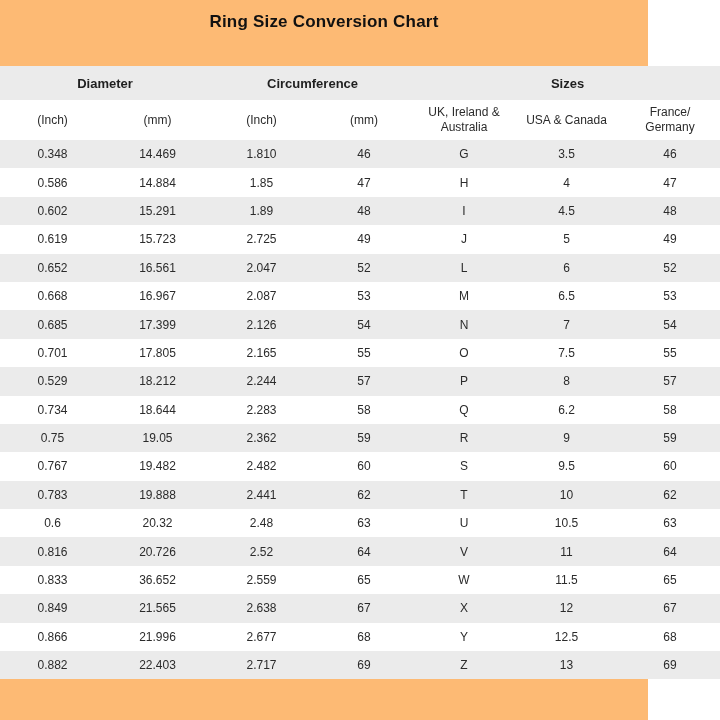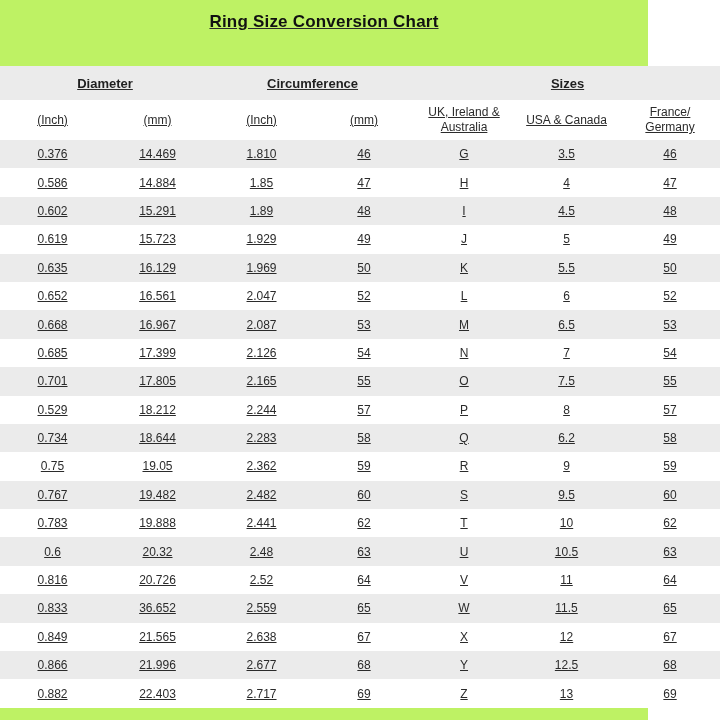--- a/index.html
+++ b/index.html
@@ -8,22 +8,21 @@
     background: #ffffff;
     width: 720px;
     height: 720px;
     font-family: "Liberation Sans", sans-serif;
     color: #2b2b2b;
     overflow: hidden;
   }
   .page {
     width: 648px;
     height: 720px;
-    background: #bef264;
-    text-decoration: underline;
+    background: #fdba74;
   }
   .page-title {
     margin: 0;
     padding-top: 12px;
     height: 22px;
     text-align: center;
     font-size: 17px;
     font-weight: bold;
     color: #111111;
     letter-spacing: 0.2px;
@@ -105,21 +104,21 @@
           <th>(mm)</th>
           <th>(Inch)</th>
           <th>(mm)</th>
           <th>UK, Ireland &amp; Australia</th>
           <th>USA &amp; Canada</th>
           <th>France/ Germany</th>
         </tr>
     </thead>
     <tbody>
         <tr>
-          <td>0.376</td>
+          <td>0.348</td>
           <td>14.469</td>
           <td>1.810</td>
           <td>46</td>
           <td>G</td>
           <td>3.5</td>
           <td>46</td>
         </tr>
         <tr>
           <td>0.586</td>
           <td>14.884</td>
@@ -134,34 +133,25 @@
           <td>15.291</td>
           <td>1.89</td>
           <td>48</td>
           <td>I</td>
           <td>4.5</td>
           <td>48</td>
         </tr>
         <tr>
           <td>0.619</td>
           <td>15.723</td>
-          <td>1.929</td>
+          <td>2.725</td>
           <td>49</td>
           <td>J</td>
           <td>5</td>
           <td>49</td>
-        </tr>
-        <tr>
-          <td>0.635</td>
-          <td>16.129</td>
-          <td>1.969</td>
-          <td>50</td>
-          <td>K</td>
-          <td>5.5</td>
-          <td>50</td>
         </tr>
         <tr>
           <td>0.652</td>
           <td>16.561</td>
           <td>2.047</td>
           <td>52</td>
           <td>L</td>
           <td>6</td>
           <td>52</td>
         </tr>

